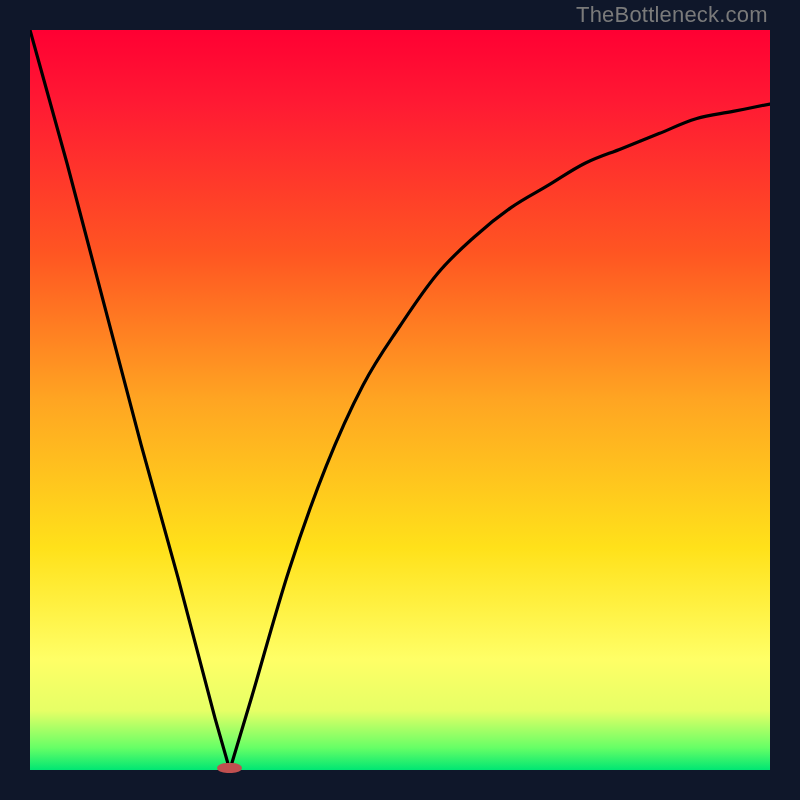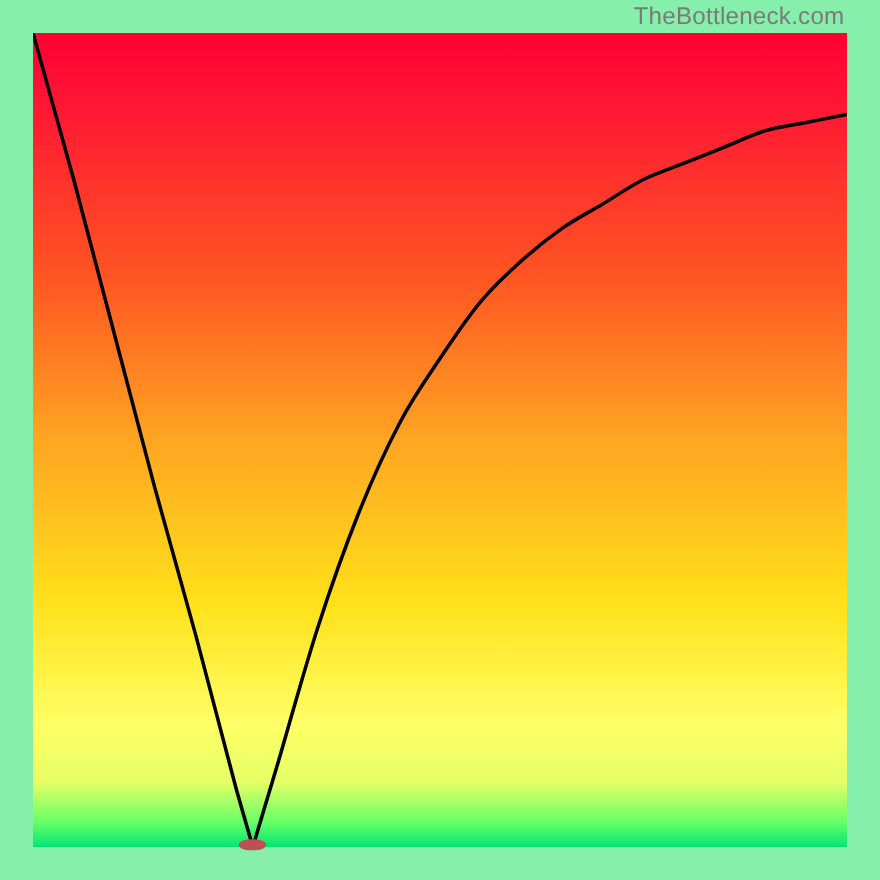--- a/index.html
+++ b/index.html
@@ -10,21 +10,21 @@
     overflow: hidden;
     background: #000;
     font-family: Arial, Helvetica, sans-serif;
   }
   .frame {
     position: absolute;
     top: 0;
     left: 0;
     width: 800px;
     height: 800px;
-    background: #86efac;
+    background: #0f172a;
   }
   .plot {
     position: absolute;
     top: 30px;
     left: 30px;
     width: 740px;
     height: 740px;
     
     background: linear-gradient(
       to bottom,

